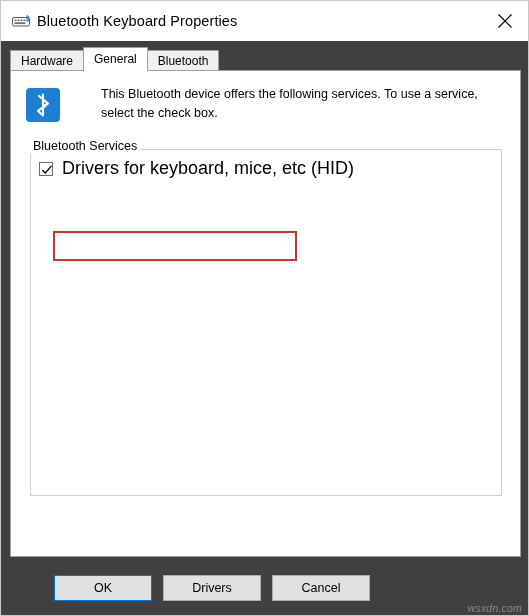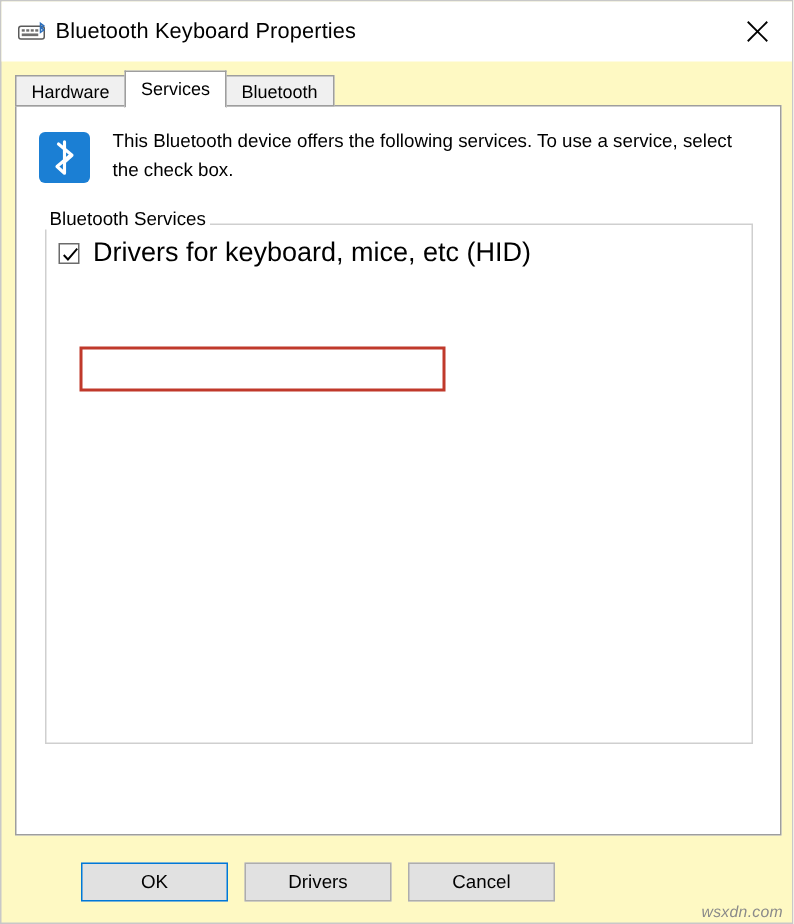--- a/index.html
+++ b/index.html
@@ -12,21 +12,21 @@
     background: #ffffff;
     font-family: "Liberation Sans", sans-serif;
     font-size: 12px;
     color: #000000;
     overflow: hidden;
   }
   .window {
     position: relative;
     width: 529px;
     height: 616px;
-    background: #fef9c3;
+    background: #404040;
     box-sizing: border-box;
     border: 1px solid #c8c8c8;
   }
   
   .titlebar {
     position: relative;
     height: 40px;
     background: #ffffff;
     display: flex;
     align-items: center;
@@ -103,20 +103,21 @@
     border: 1px solid #9e9e9e;
     box-sizing: border-box;
   }
   .desc-row {
     position: absolute;
     left: 14px;
     top: 14px;
     width: 480px;
     display: flex;
     align-items: flex-start;
+    gap: 26px;
   }
   .bt-icon {
     width: 36px;
     height: 36px;
     flex: none;
     margin-right: 14px;
     margin-top: 2px;
   }
   .desc-text {
     font-size: 12.5px;
@@ -241,21 +242,21 @@
     <div class="close-button">
       <svg width="16" height="16" viewBox="0 0 16 16">
         <line x1="1.5" y1="1.5" x2="14.5" y2="14.5" stroke="#000000" stroke-width="1.2"></line>
         <line x1="14.5" y1="1.5" x2="1.5" y2="14.5" stroke="#000000" stroke-width="1.2"></line>
       </svg>
     </div>
   </div>
 
   <div class="tabstrip">
     <div class="tab">Hardware</div>
-    <div class="tab active">Services</div>
+    <div class="tab active">General</div>
     <div class="tab">Bluetooth</div>
   </div>
 
   <div class="tabpage">
 
     <div class="desc-row">
       <div class="bt-icon">
         <svg width="36" height="36" viewBox="0 0 36 36">
           <rect x="1" y="1" width="34" height="34" rx="4" ry="4" fill="#1b7fd4"></rect>
           <path d="M14 9 L23 16.5 L18 21 L18 7.5 L18 28.5 L13 24 L22 16.5" fill="none" stroke="#ffffff" stroke-width="2.1" stroke-linejoin="round" stroke-linecap="round"></path>

